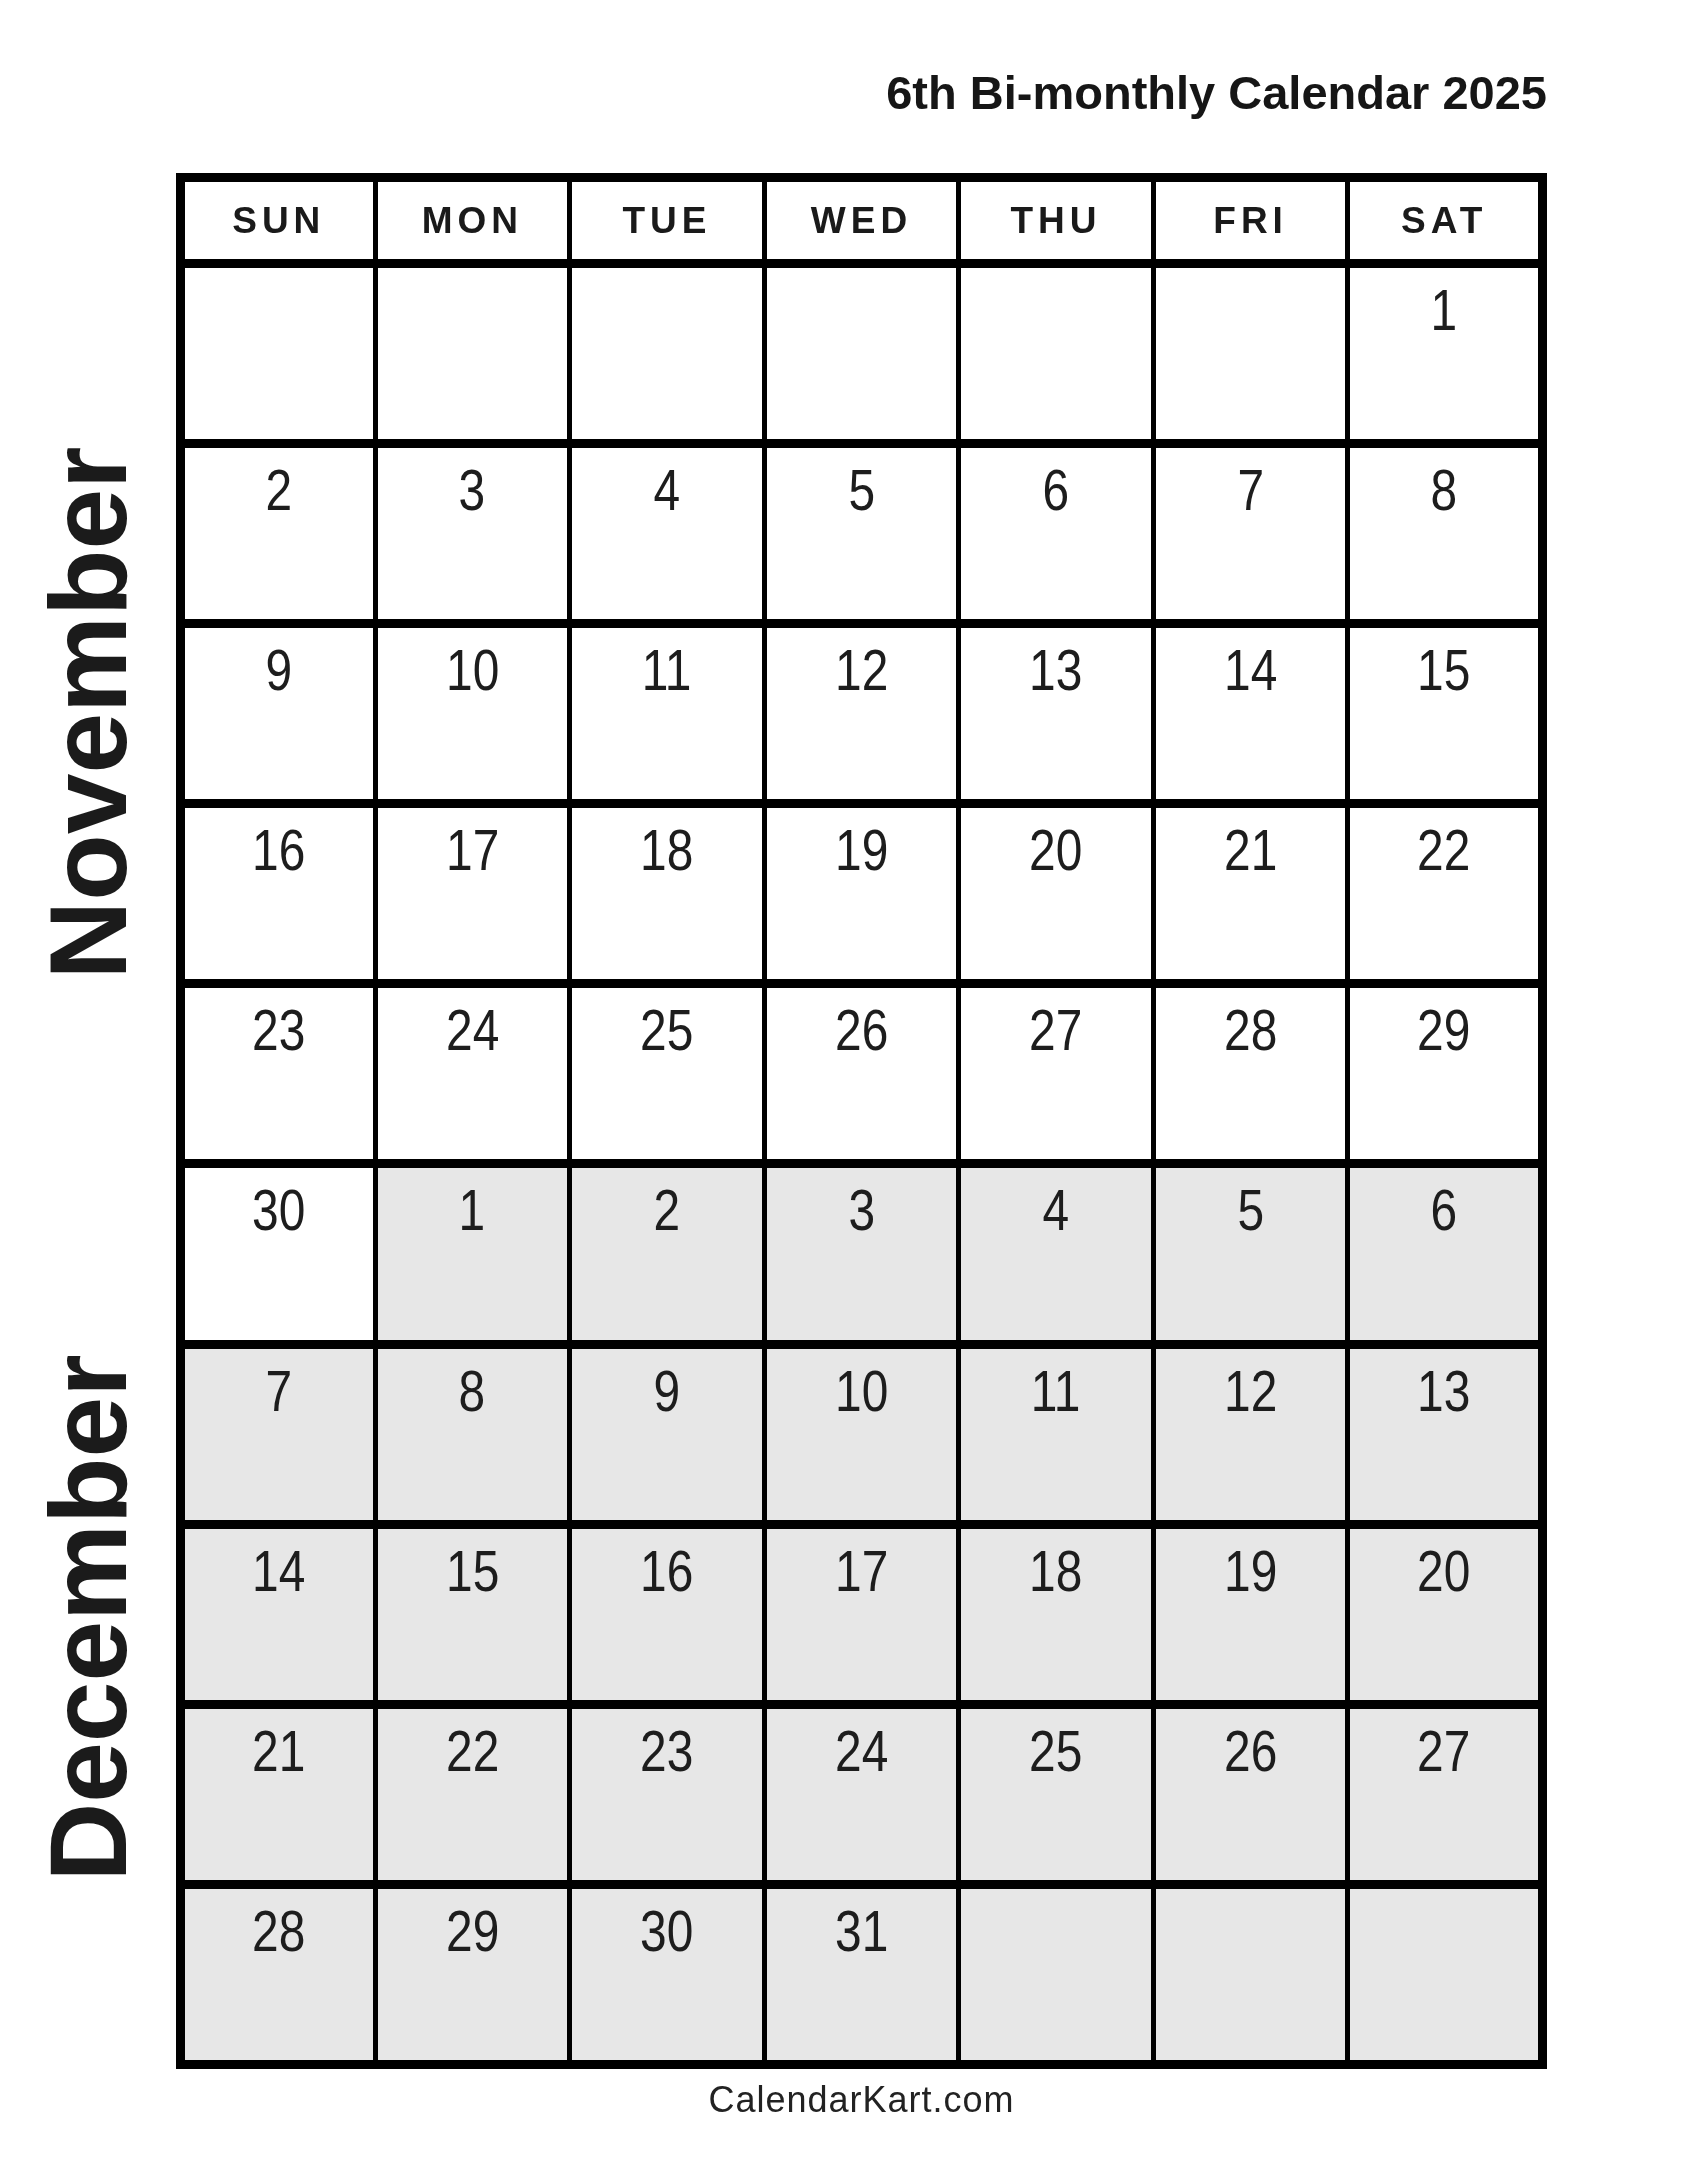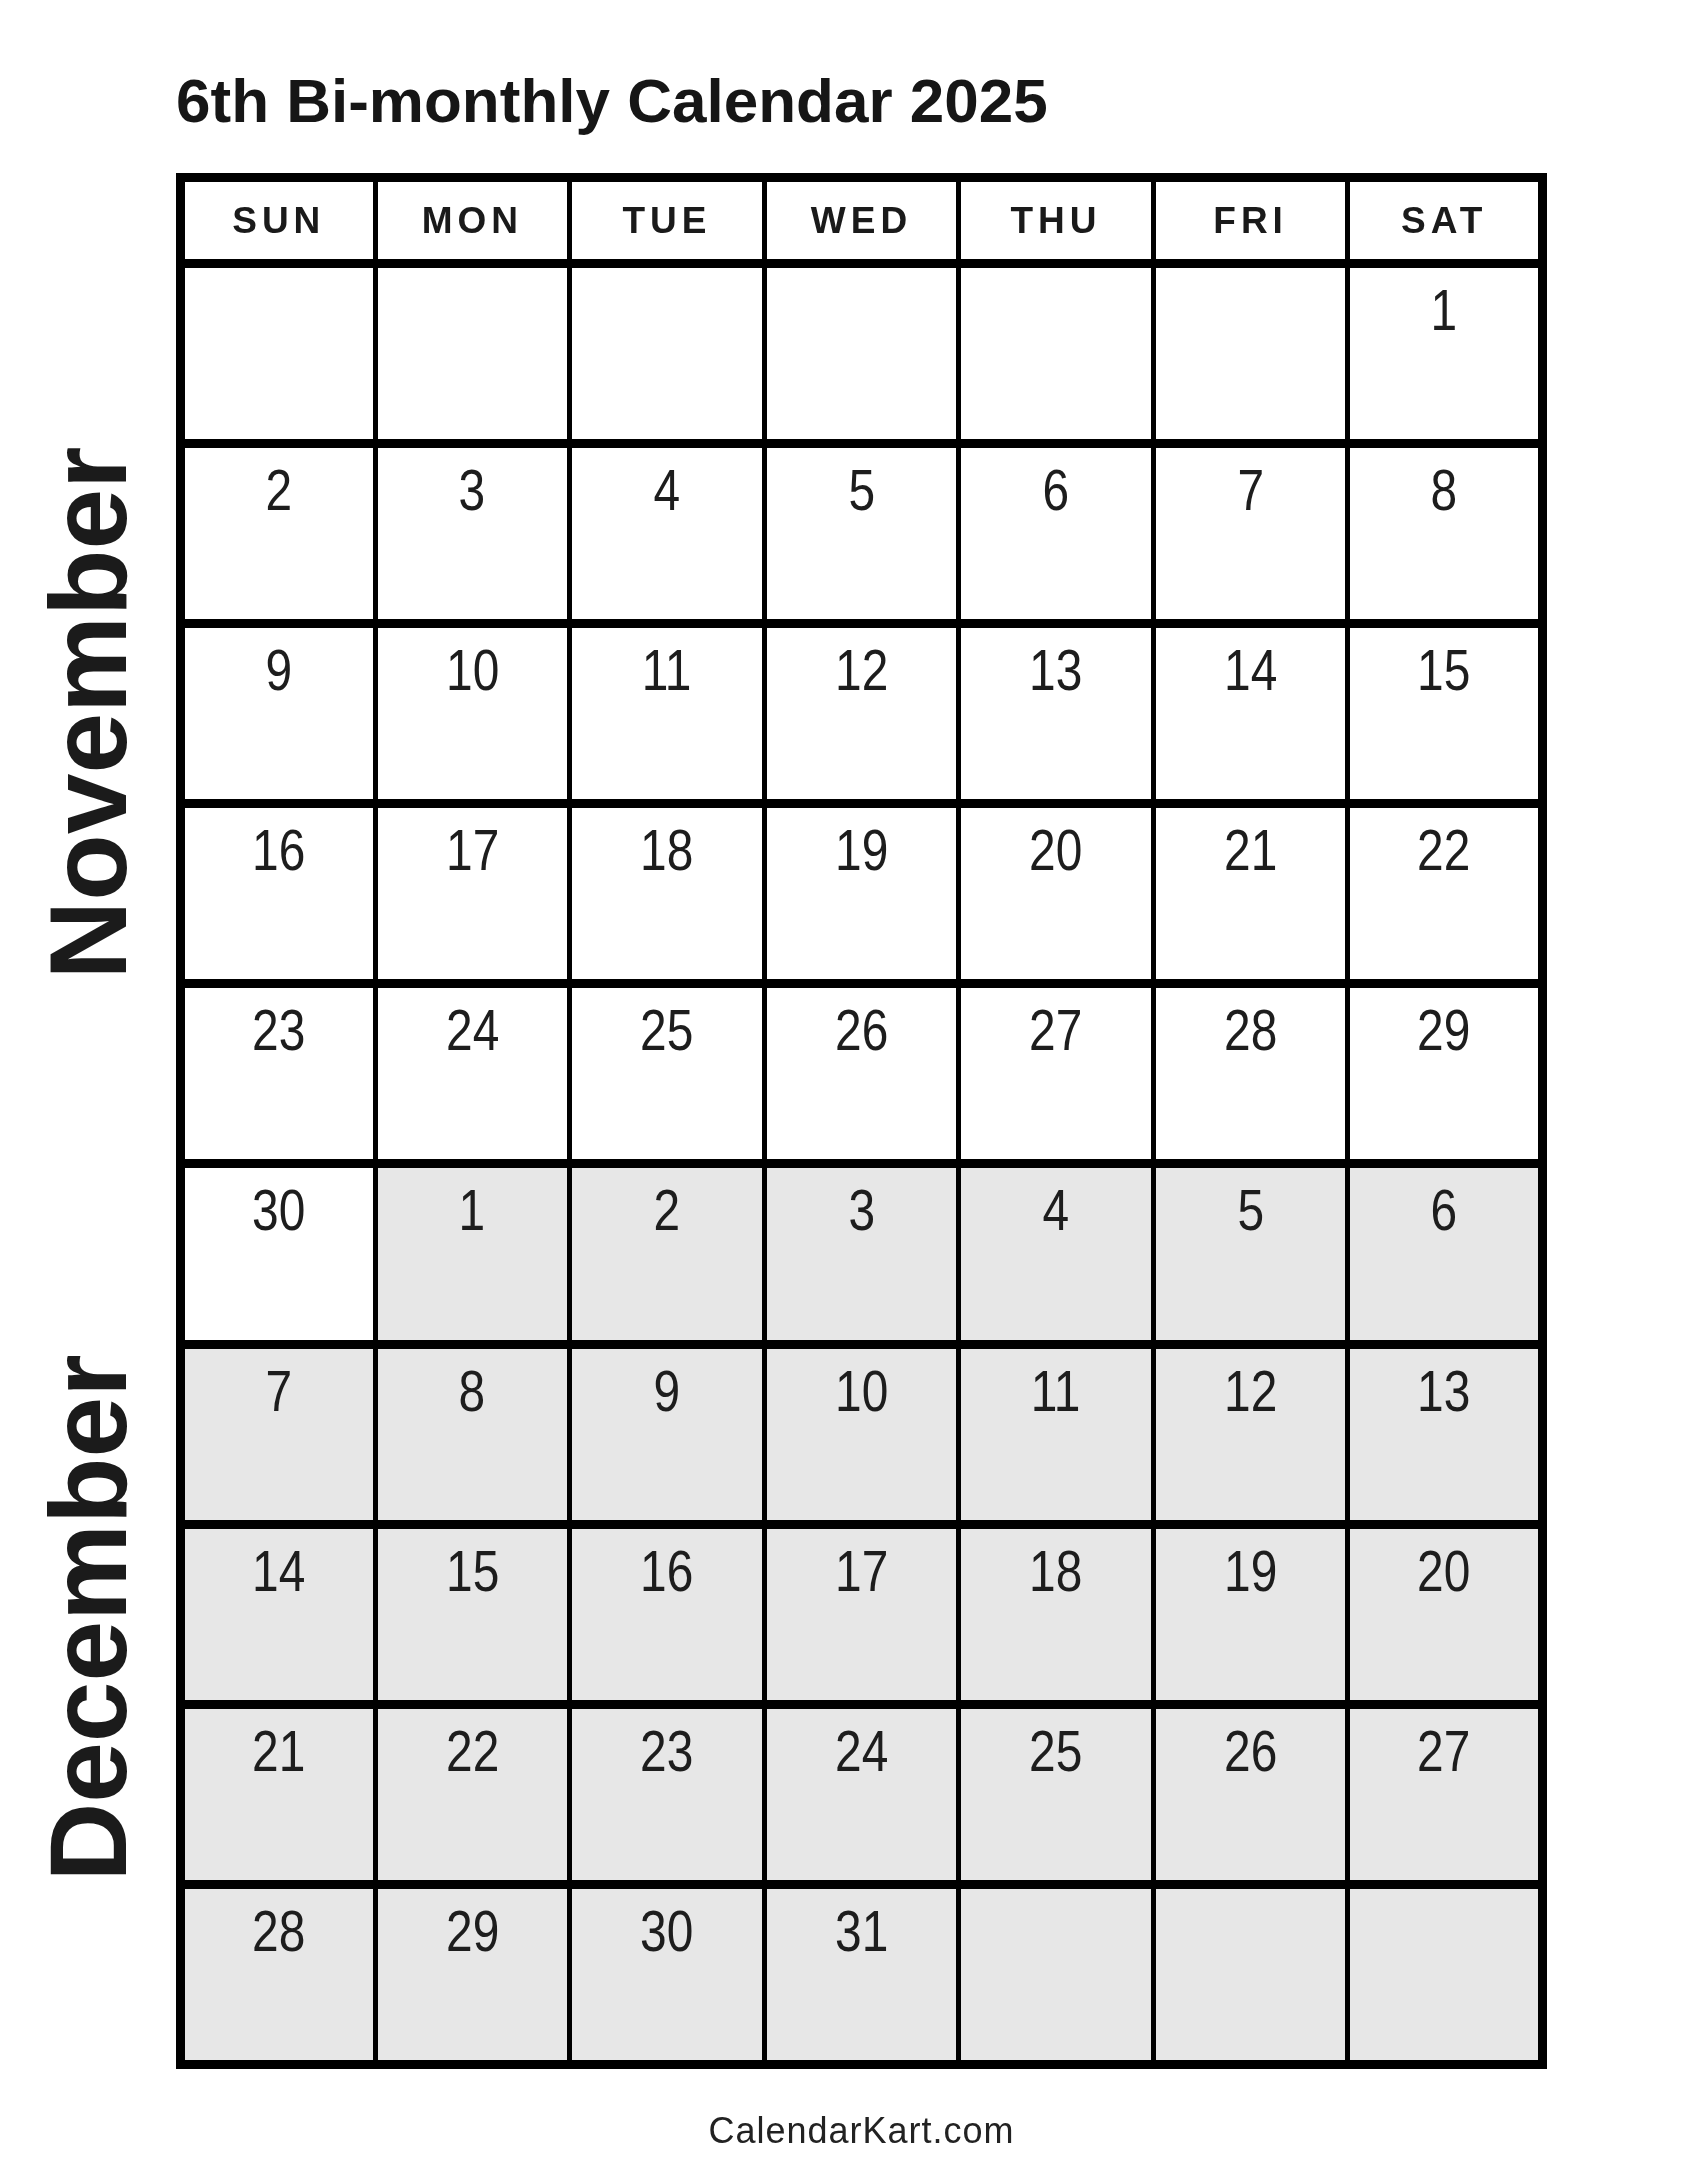--- a/index.html
+++ b/index.html
@@ -17,22 +17,22 @@
     position: relative;
     overflow: hidden;
     font-family: "Liberation Sans", "DejaVu Sans", sans-serif;
     color: var(--text-color);
   }
   .title {
     position: absolute;
     left: 176px; top: 65px;
     width: 1371px;
     margin: 0;
-    text-align: left;
-    font-size: 62px;
+    text-align: right;
+    font-size: 47px;
     font-weight: bold;
     letter-spacing: 0px;
     color: #161616;
     white-space: nowrap;
   }
   table.cal {
     position: absolute;
     left: 176px; top: 173px;
     width: 1371px; height: 1896px;
     border-collapse: collapse;
@@ -92,21 +92,20 @@
   }
   .footer {
     position: absolute;
     left: 176px; top: 2079px;
     width: 1371px;
     text-align: center;
     font-size: 36px;
     font-weight: 400;
     letter-spacing: 1px;
     color: #222222;
-    margin-top: 31px;
   }
 </style>
 </head>
 <body>
 
 <h1 class="title">6th Bi-monthly Calendar 2025</h1>
 
 <div class="month-label nov">
   <span>November</span>
 </div>

